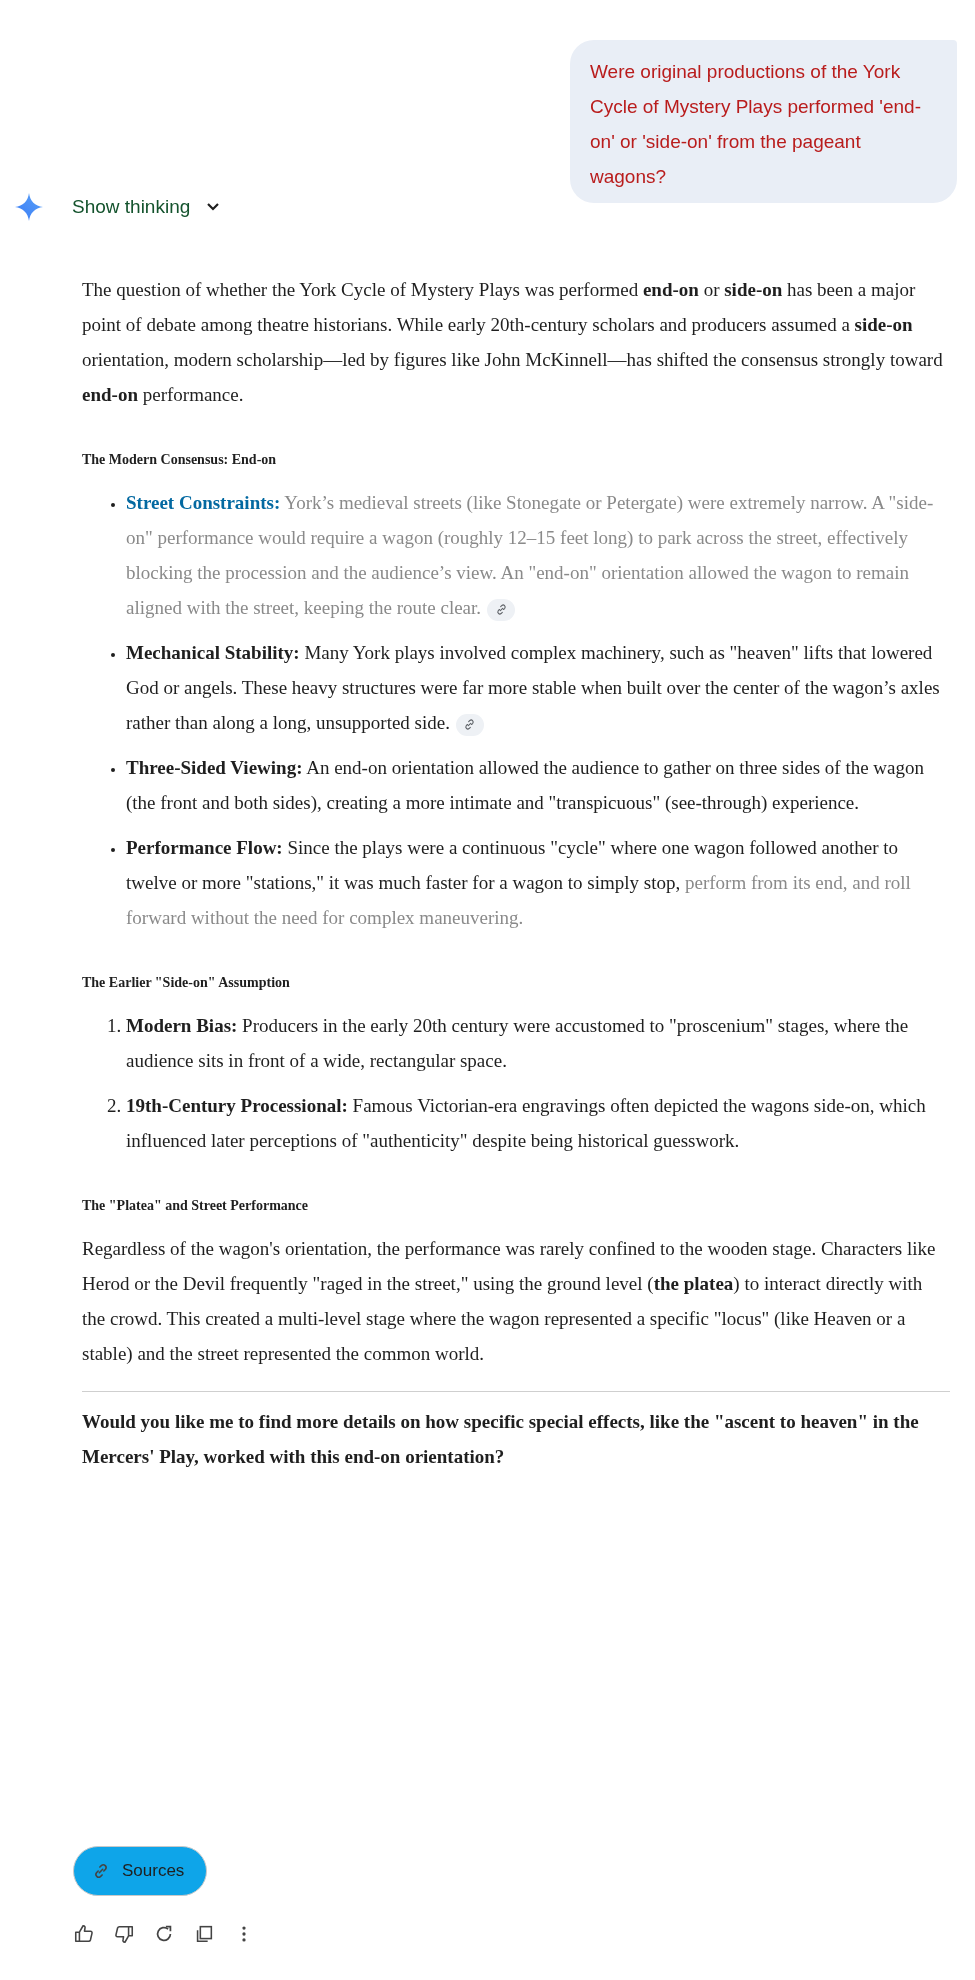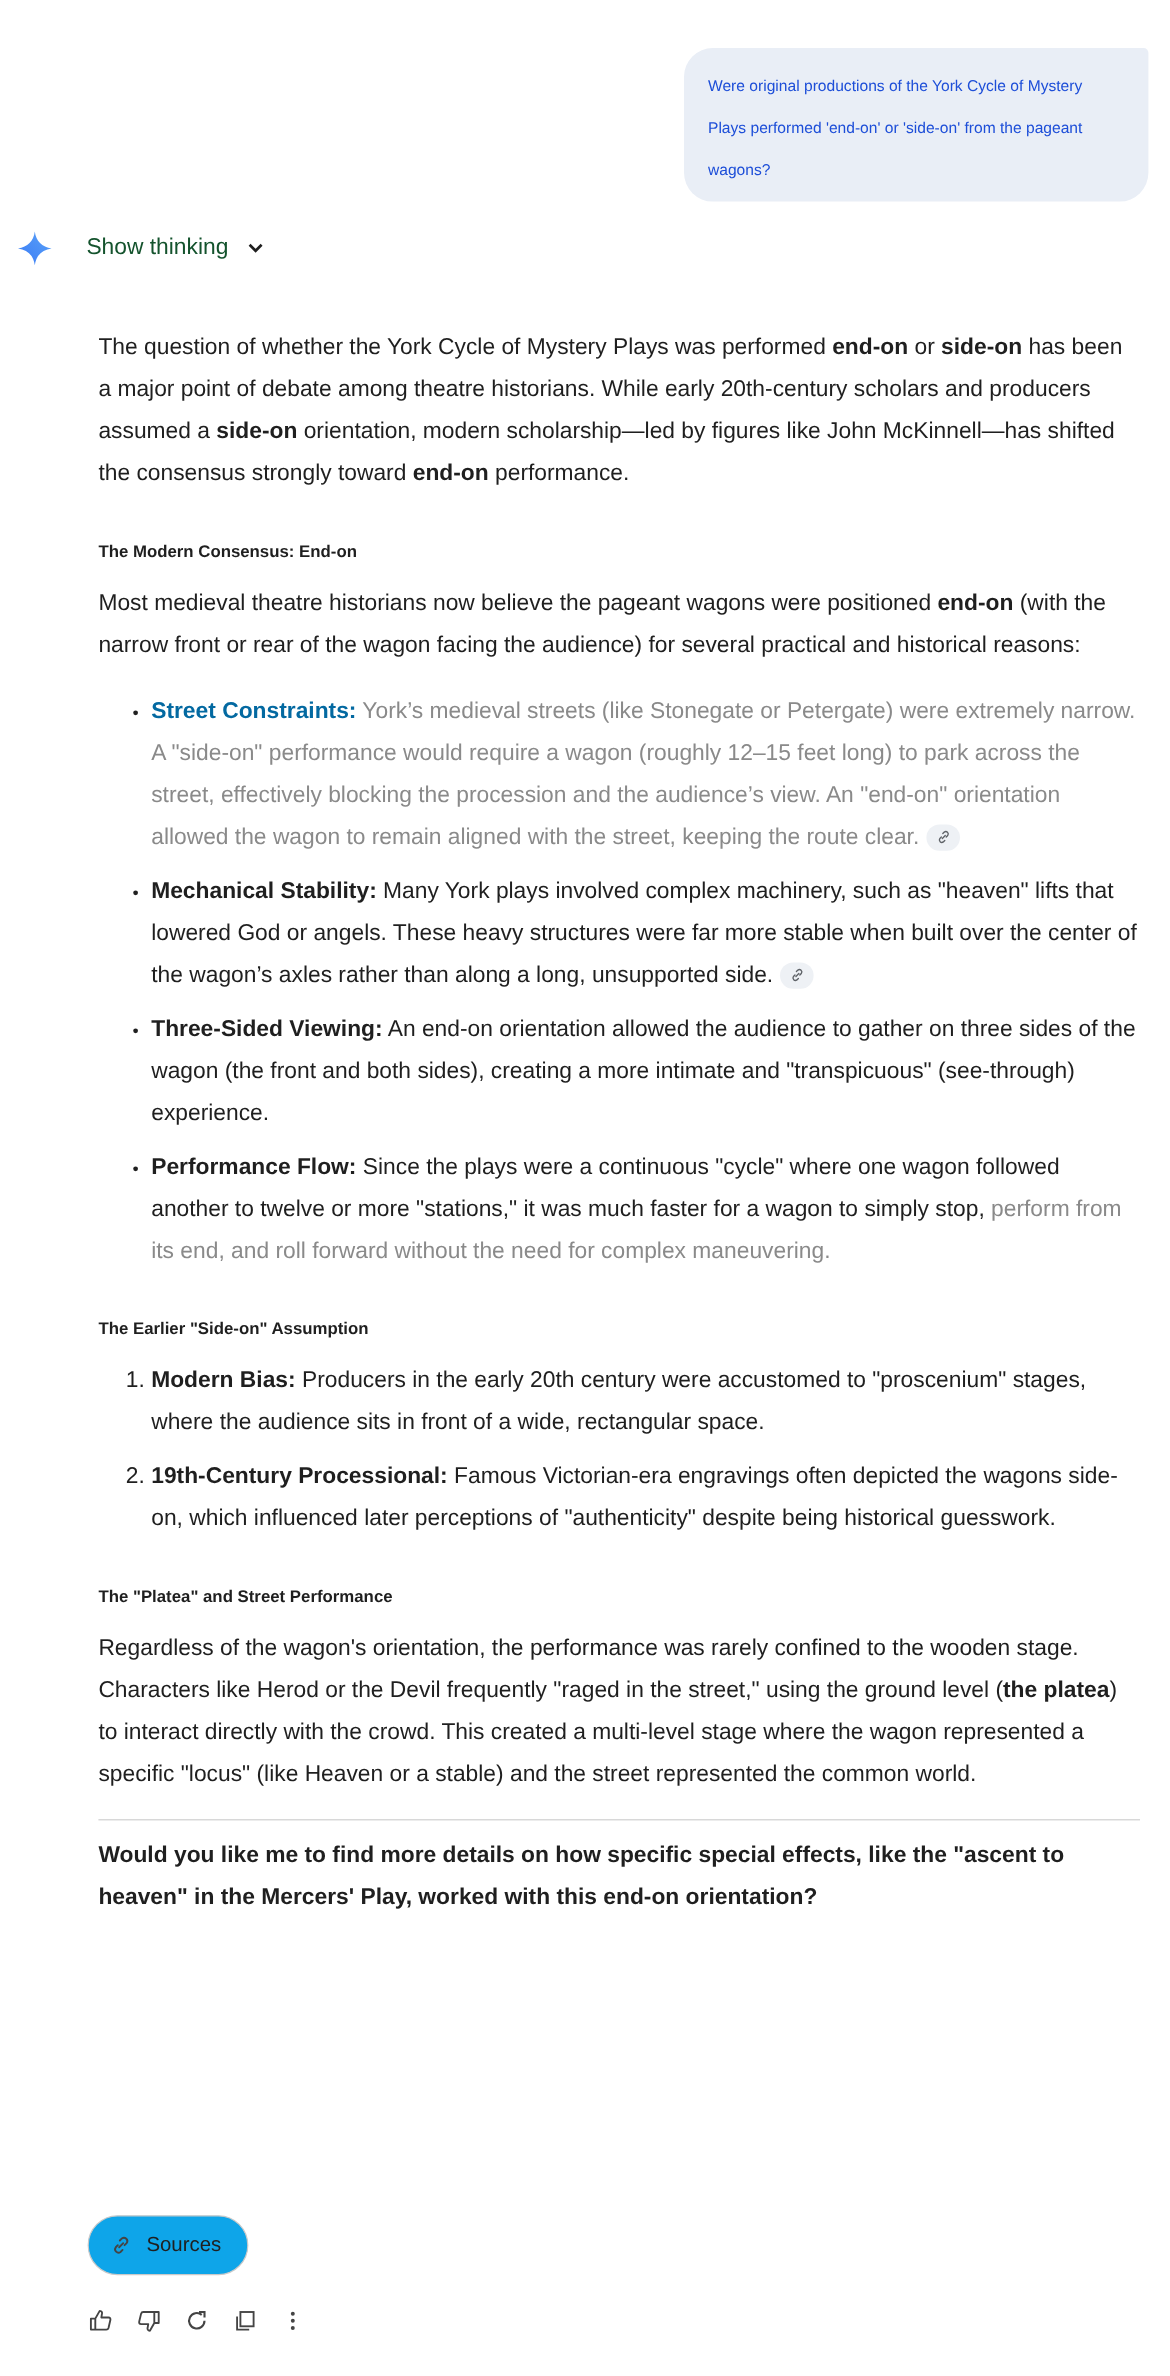--- a/index.html
+++ b/index.html
@@ -1,22 +1,22 @@
 <!DOCTYPE html>
 <html><head>
 <meta charset="utf-8">
 <style>
   html, body { margin:0; padding:0; background:#ffffff; }
   body { width:975px; height:1980px; position:relative; font-family:"Liberation Sans", sans-serif; color:#1f1f1f; overflow:hidden; }
-  .user-bubble { position:absolute; right:18px; top:40px; width:347px; background:#e9eef6; border-radius:24px 4px 24px 24px; padding:14px 20px 9px 20px; font-size:13px; line-height:35px; color:#1d4ed8; }
+  .user-bubble { position:absolute; right:18px; top:40px; width:347px; background:#e9eef6; border-radius:24px 4px 24px 24px; padding:14px 20px 9px 20px; font-size:19px; line-height:35px; color:#b91c1c; }
   .thinking-row { position:absolute; left:14px; top:192px; display:flex; align-items:center; }
   .spark { width:30px; height:30px; }
   .thinking-label { margin-left:28px; font-size:19px; color:#14532d; }
   .chev { margin-left:14px; width:18px; height:18px; }
-  .answer { position:absolute; left:82px; top:272px; width:868px; font-size:19px; line-height:35px; }
+  .answer { position:absolute; left:82px; top:272px; width:868px; font-size:19px; line-height:35px;font-family:Liberation Serif, serif; }
   .answer p { margin:0 0 20px 0; }
   .answer h3 { font-size:14px; font-weight:bold; margin:30px 0 8px 0; line-height:35px; }
   .answer b { font-weight:bold; }
   ul.bullets, ol.nums { margin:0 0 20px 0; padding-left:44px; }
   ul.bullets li, ol.nums li { margin-bottom:10px; padding-left:0; }
   ul.bullets li::marker { font-size:14px; }
   .faded { color:#8a8a8a; }
   .faded b { color:#0369a1; }
   .cite { display:inline-flex; align-items:center; justify-content:center; width:28px; height:22px; border-radius:11px; background:#eef1f5; vertical-align:middle; margin-left:6px; }
   .cite svg { width:13px; height:13px; }
@@ -50,23 +50,20 @@
       <path d="M4 6 L9 11 L14 6" stroke="#1f1f1f" stroke-width="2.2" fill="none"></path>
     </svg>
 </div>
 
 <div class="answer">
   <p>
     <span>The question of whether the York Cycle of Mystery Plays was performed </span><b>end-on</b><span> or </span><b>side-on</b><span> has been a major point of debate among theatre historians. While early 20th-century scholars and producers assumed a </span><b>side-on</b><span> orientation, modern scholarship—led by figures like John McKinnell—has shifted the consensus strongly toward </span><b>end-on</b><span> performance.</span>
   </p>
 
   <h3>The Modern Consensus: End-on</h3>
-  <p>
-    <span>Most medieval theatre historians now believe the pageant wagons were positioned </span><b>end-on</b><span> (with the narrow front or rear of the wagon facing the audience) for several practical and historical reasons:</span>
-  </p>
   <ul class="bullets">
     <li><span class="faded"><b>Street Constraints:</b><span> York’s medieval streets (like Stonegate or Petergate) were extremely narrow. A "side-on" performance would require a wagon (roughly 12–15 feet long) to park across the street, effectively blocking the procession and the audience’s view. An "end-on" orientation allowed the wagon to remain aligned with the street, keeping the route clear.</span></span><span class="cite">
           <svg viewBox="0 0 16 16">
             <path d="M6.5 9.5 L9.5 6.5 M7 4.5 L8.5 3 a2.5 2.5 0 0 1 3.5 3.5 L10.5 8 M9 11.5 L7.5 13 a2.5 2.5 0 0 1 -3.5 -3.5 L5.5 8" stroke="#5f6368" stroke-width="1.4" fill="none" stroke-linecap="round"></path>
           </svg>
         </span></li>
     <li><b>Mechanical Stability:</b><span> Many York plays involved complex machinery, such as "heaven" lifts that lowered God or angels. These heavy structures were far more stable when built over the center of the wagon’s axles rather than along a long, unsupported side.</span><span class="cite">
           <svg viewBox="0 0 16 16">
             <path d="M6.5 9.5 L9.5 6.5 M7 4.5 L8.5 3 a2.5 2.5 0 0 1 3.5 3.5 L10.5 8 M9 11.5 L7.5 13 a2.5 2.5 0 0 1 -3.5 -3.5 L5.5 8" stroke="#5f6368" stroke-width="1.4" fill="none" stroke-linecap="round"></path>
           </svg>

